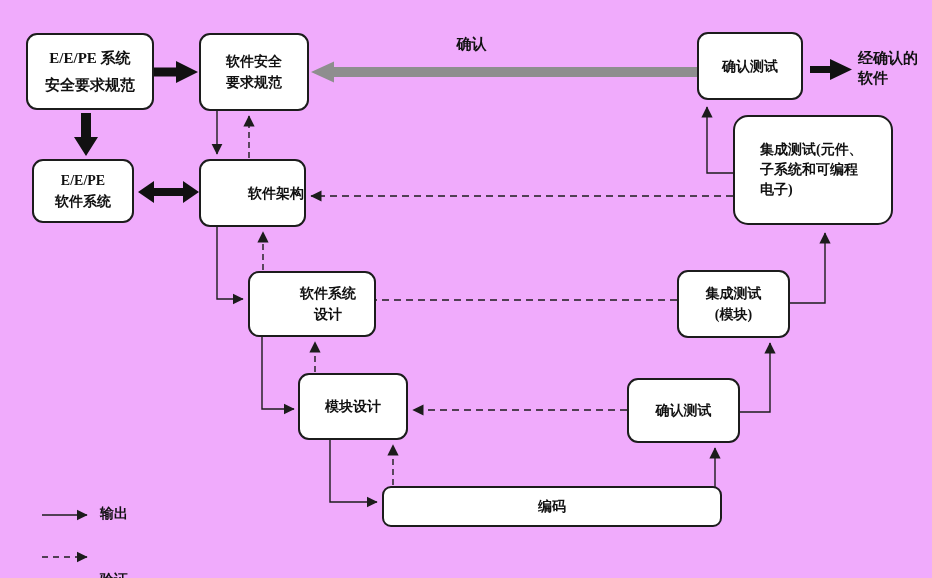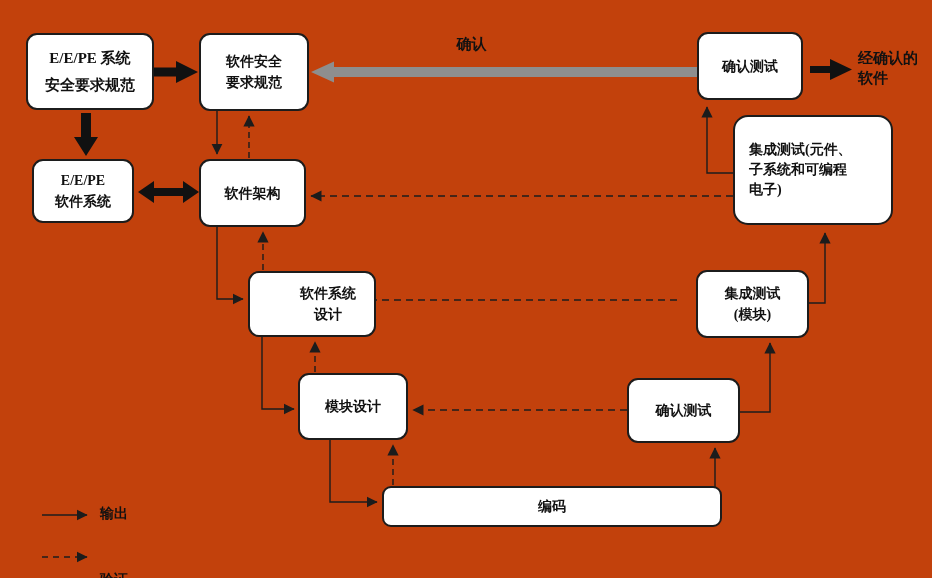--- a/index.html
+++ b/index.html
@@ -1,19 +1,19 @@
 <!DOCTYPE html>
 <html><head>
 <meta charset="utf-8">
 <style>
   html,body{margin:0;padding:0;background:#ffffff;}
   #stage{
     position:relative;
     width:932px;height:578px;
-    background:#c2410c;
+    background:#f0abfc;
     font-family:"Liberation Serif","DejaVu Serif",serif;
     color:#111111;
     overflow:hidden;
   }
   #wires{position:absolute;left:0;top:0;z-index:1;}
   .node{
     position:absolute;z-index:2;
     background:#ffffff;
     border:2px solid #1c1c1c;
     border-radius:11px;
@@ -25,31 +25,31 @@
     box-sizing:border-box;
   }
   .plain{
     position:absolute;z-index:2;
     font-weight:600;line-height:1.35;
     white-space:nowrap;
   }
   #n-eepe-srs{left:26px;top:33px;width:128px;height:77px;font-size:15px;line-height:1.8;}
   #n-eepe-arch{left:32px;top:159px;width:102px;height:64px;}
   #n-sw-srs{left:199px;top:33px;width:110px;height:78px;}
-  #n-sw-arch{left:199px;top:159px;width:107px;height:68px;}
+  #n-sw-arch{left:199px;top:159px;width:107px;height:68px;align-items:flex-end;}
   #n-sw-sys-design{left:248px;top:271px;width:128px;height:66px;padding-left:32px;}
   #n-module-design{left:298px;top:373px;width:110px;height:67px;}
   #n-coding{left:382px;top:486px;width:340px;height:41px;border-radius:9px;}
   #n-module-test{left:627px;top:378px;width:113px;height:65px;}
-  #n-itm{left:677px;top:270px;width:113px;height:68px;margin-left:19px;}
+  #n-itm{left:677px;top:270px;width:113px;height:68px;}
   #n-itpe{
     left:733px;top:115px;width:160px;height:110px;
     border-radius:15px;
     align-items:flex-start;text-align:left;
-    padding-left:14px;line-height:1.45;
+    padding-left:25px;line-height:1.45;
   }
   #n-validation-test{left:697px;top:32px;width:106px;height:68px;}
   #t-validated{left:858px;top:48px;font-size:15px;text-align:left;}
   #t-validation-label{left:429px;top:34px;width:85px;text-align:center;font-size:15px;}
   #t-legend-output{left:100px;top:505px;font-size:14px;}
   #t-legend-verify{left:100px;top:547px;font-size:14px;margin-top:24px;}
 </style>
 </head>
 <body>
 

